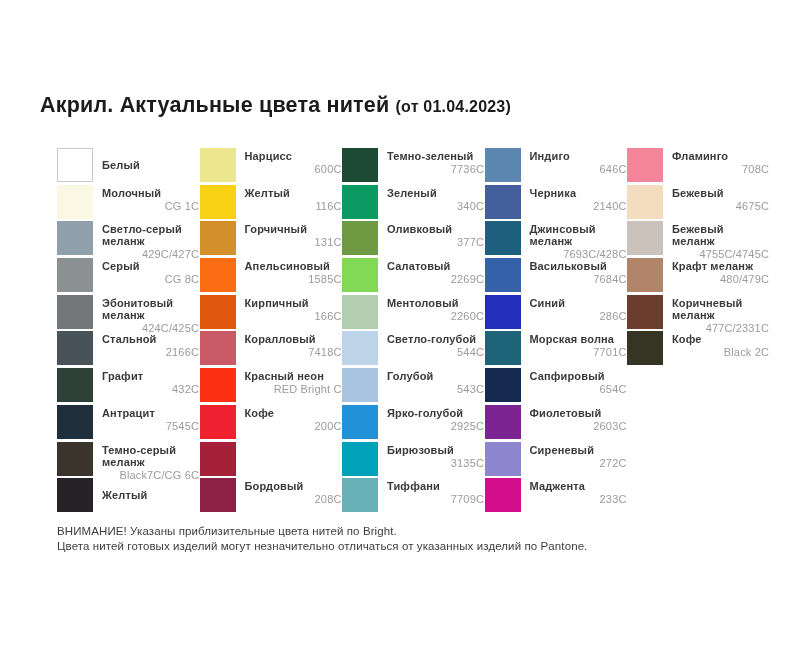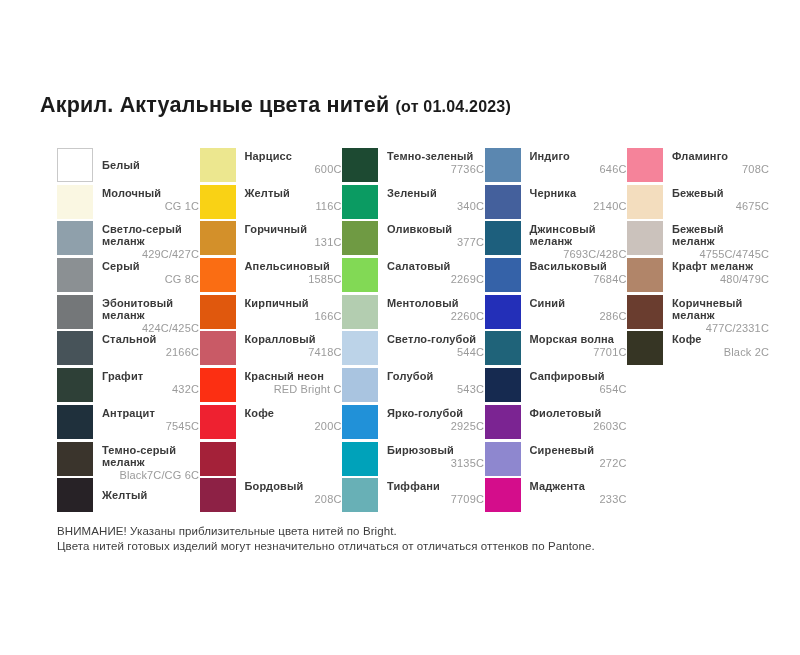--- a/index.html
+++ b/index.html
@@ -430,15 +430,15 @@
           <div class="labels">
             <div class="cname">Кофе</div>
             <div class="ccode">Black 2C</div>
           </div>
         </div>
       </div>
     </div>
 
   <div class="footer">
     <div>ВНИМАНИЕ! Указаны приблизительные цвета нитей по Bright.</div>
-    <div>Цвета нитей готовых изделий могут незначительно отличаться от отличаться оттенков по Pantone.</div>
+    <div>Цвета нитей готовых изделий могут незначительно отличаться от указанных изделий по Pantone.</div>
   </div>
 </div>
 
 </body></html>

